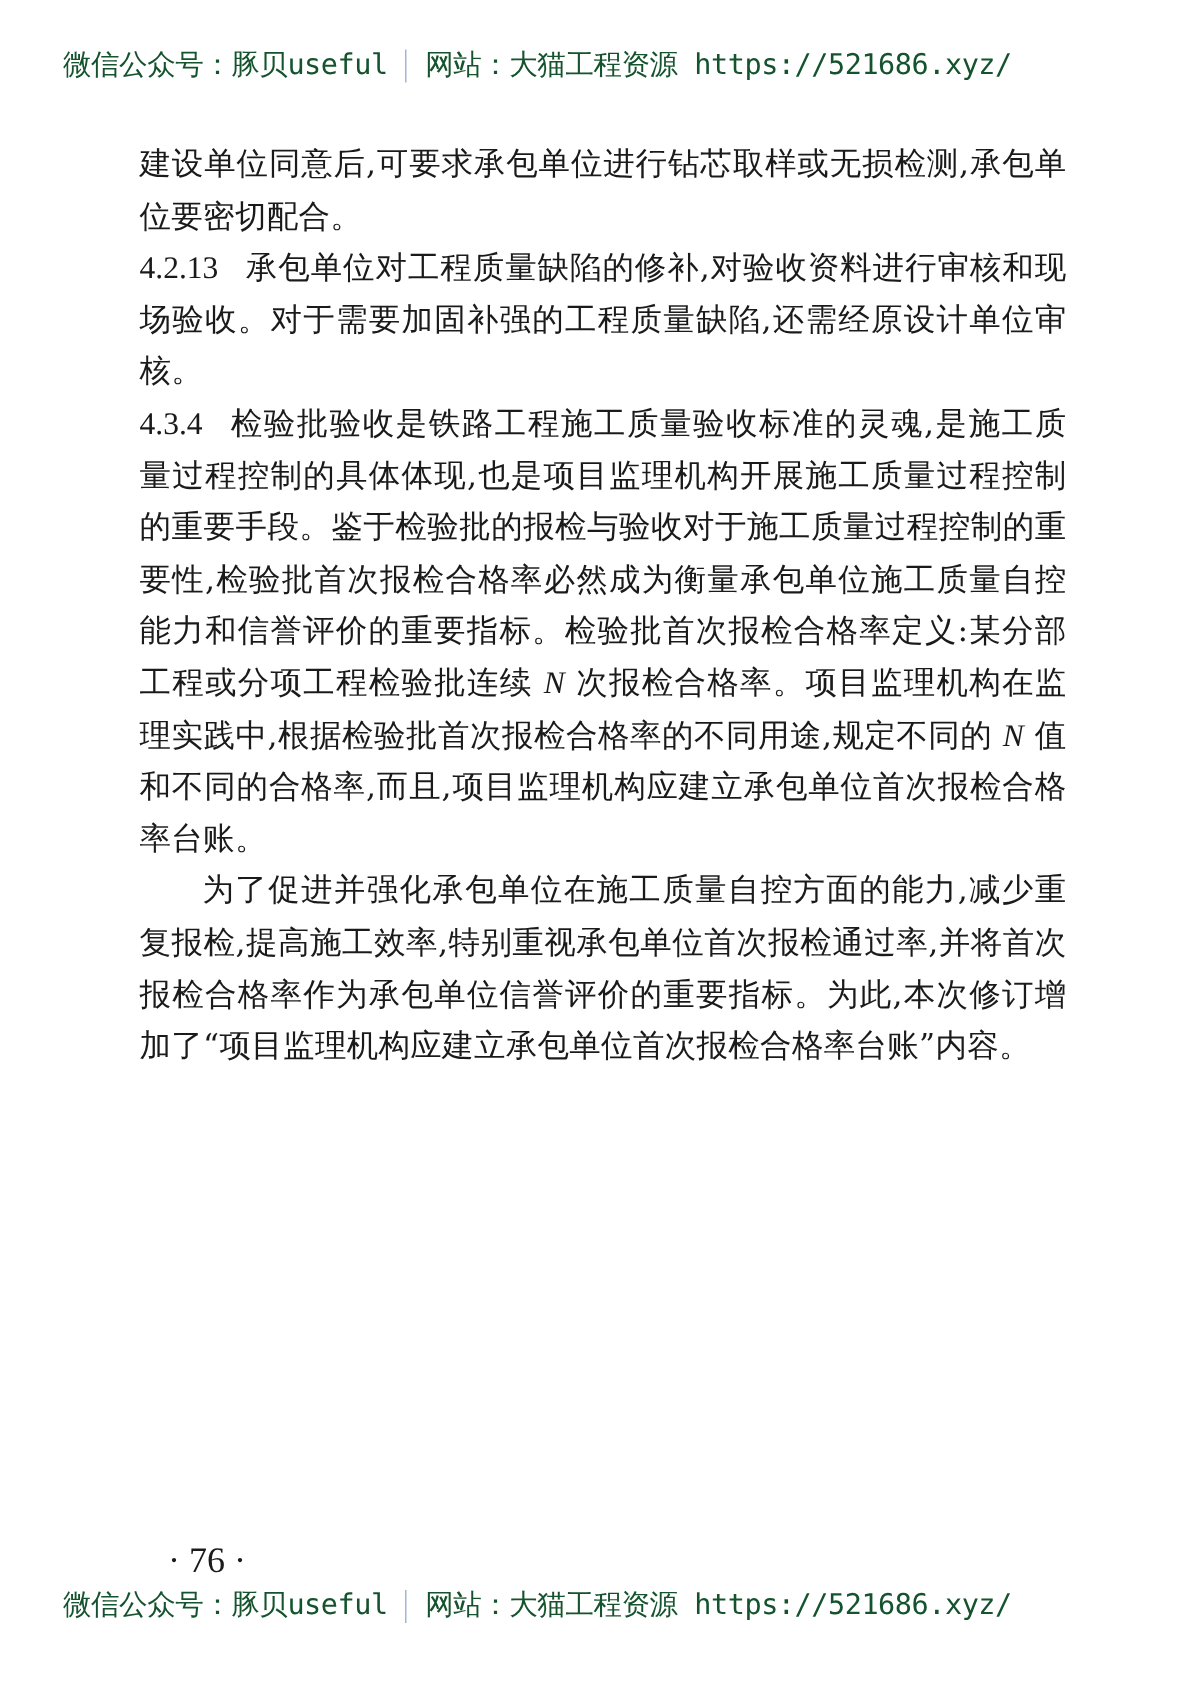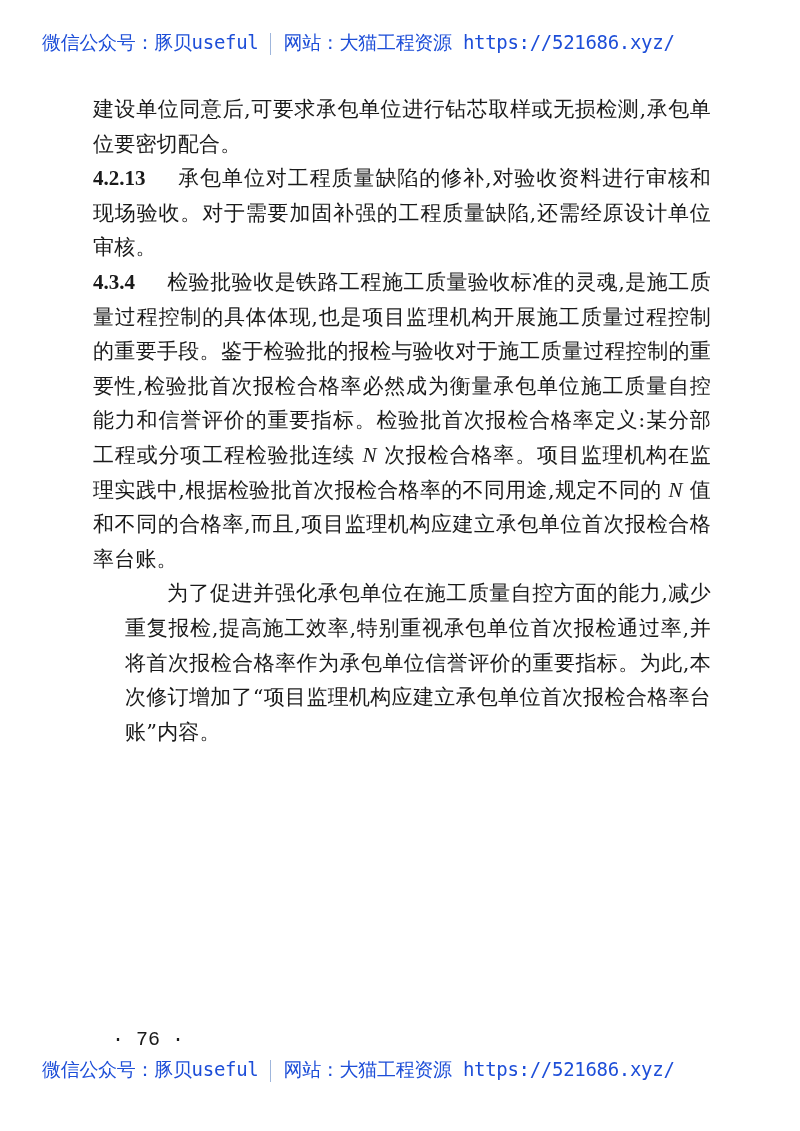--- a/index.html
+++ b/index.html
@@ -14,21 +14,21 @@
       overflow: hidden;
       font-family: "DejaVu Serif", "Liberation Serif", serif;
       color: #1a1a1a;
     }
     .watermark {
       position: absolute;
       left: 42px;
       width: 720px;
       font-family: "DejaVu Sans Mono", "Liberation Mono", monospace;
       font-size: 19px;
-      color: #1d4ed8;
+      color: #14532d;
       white-space: nowrap;
       letter-spacing: -0.3px;
     }
     .watermark .sep {
       display: inline-block;
       width: 1px;
       height: 22px;
       background: #9fb6dc;
       vertical-align: middle;
       margin: 0 12px;
@@ -43,37 +43,37 @@
       width: 618px;
     }
     .para {
       font-size: 21px;
       line-height: 34.6px;
       text-align: justify;
       text-align-last: left;
       margin: 0;
       letter-spacing: 0.2px;
     }
-    .para.indent { text-indent: 2em; margin-left: 32px; }
+    .para.indent { text-indent: 2em; }
     .clause-no {
       font-family: "Liberation Serif", "DejaVu Serif", serif;
-      font-weight: bold;
-      margin-right: 32px;
+      font-weight: normal;
+      margin-right: 18px;
       letter-spacing: 0;
     }
     .italic-n {
       font-family: "Liberation Serif", serif;
       font-style: italic;
     }
     .page-number {
       position: absolute;
       left: 112px;
       top: 1028px;
-      font-family: Liberation Mono, monospace;
-      font-size: 20px;
+      font-family: Liberation Serif, serif;
+      font-size: 24px;
       color: #1a1a1a;
     }
   </style>
 </head>
 <body>
 
 <div class="watermark top">
   <span>微信公众号：豚贝useful</span><span class="sep"></span><span>网站：大猫工程资源 https://521686.xyz/</span>
 </div>
 

